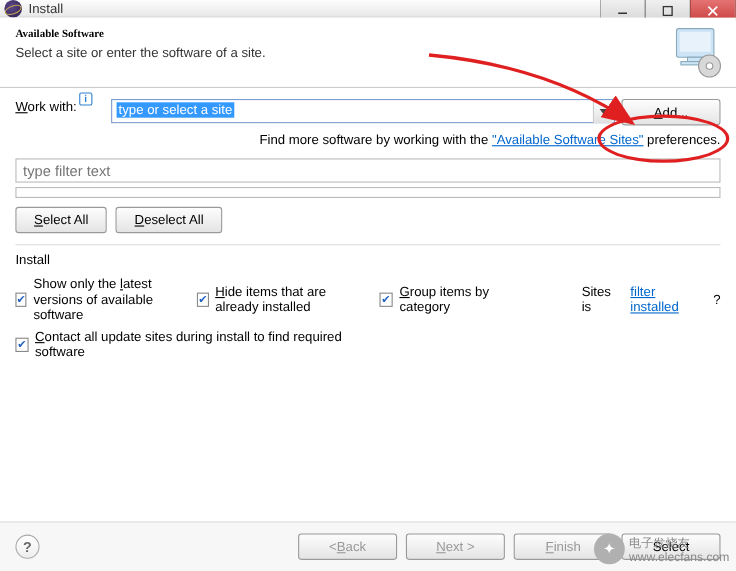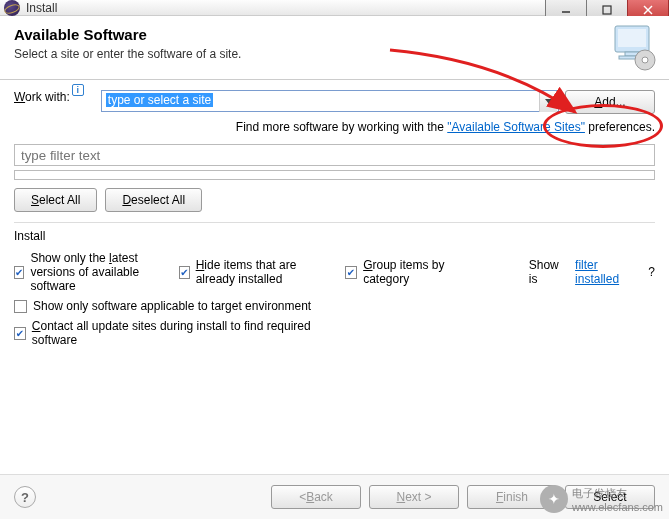--- a/index.html
+++ b/index.html
@@ -56,21 +56,21 @@
       border-color: #a03030;
     }
     .win-btn svg { width: 10px; height: 10px; }
     .header-panel {
       background: #fff;
       border-bottom: 1px solid #ccc;
       padding: 10px 14px;
       position: relative;
       min-height: 64px;
     }
-    .header-panel h2 { font-size: 15px; font-weight: bold; margin-bottom: 4px; }
+    .header-panel h2 { font-size: 10px; font-weight: bold; margin-bottom: 4px; font-family: Liberation Serif, serif; }
     .header-panel .subtitle { color: #333; }
     .header-icon {
       position: absolute;
       right: 10px; top: 6px;
       width: 50px; height: 50px;
     }
     .content {
       padding: 10px 14px;
     }
     .row { display: flex; align-items: flex-start; gap: 6px; margin-bottom: 4px; }
@@ -301,27 +301,23 @@
     </div>
     <div class="check-item">
       <span class="checkbox checked"></span>
       <span><span class="u">H</span>ide items that are already installed</span>
     </div>
     <div class="check-item">
       <span class="checkbox checked"></span>
       <span><span class="u">G</span>roup items by category</span>
     </div>
     <div class="check-item whatis">
-      <span>Show is </span>
+      <span>Sites is </span>
         <a class="link">filter installed</a>
         <span>?</span>
-    </div>
-    <div class="check-item" style="grid-column: 1 / span 2;">
-      <span class="checkbox"></span>
-      <span>Show only software applicable to target environment</span>
     </div>
     <div class="check-item" style="grid-column: 1 / span 2;">
       <span class="checkbox checked"></span>
       <span><span class="u">C</span>ontact all update sites during install to find required software</span>
     </div>
   </div>
 
 </div>
 
 <div class="footer">

